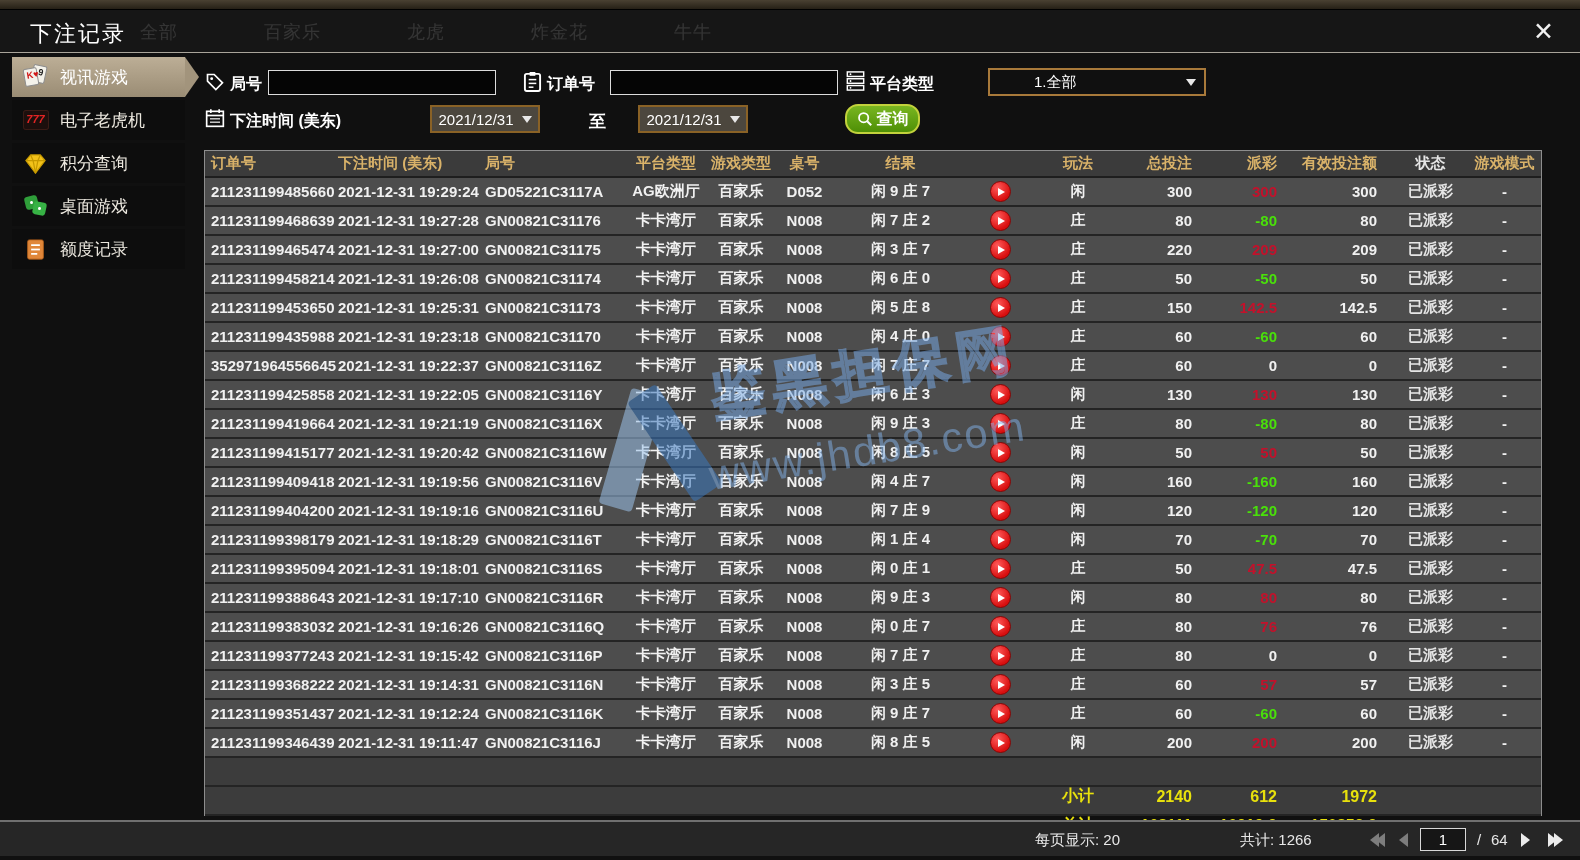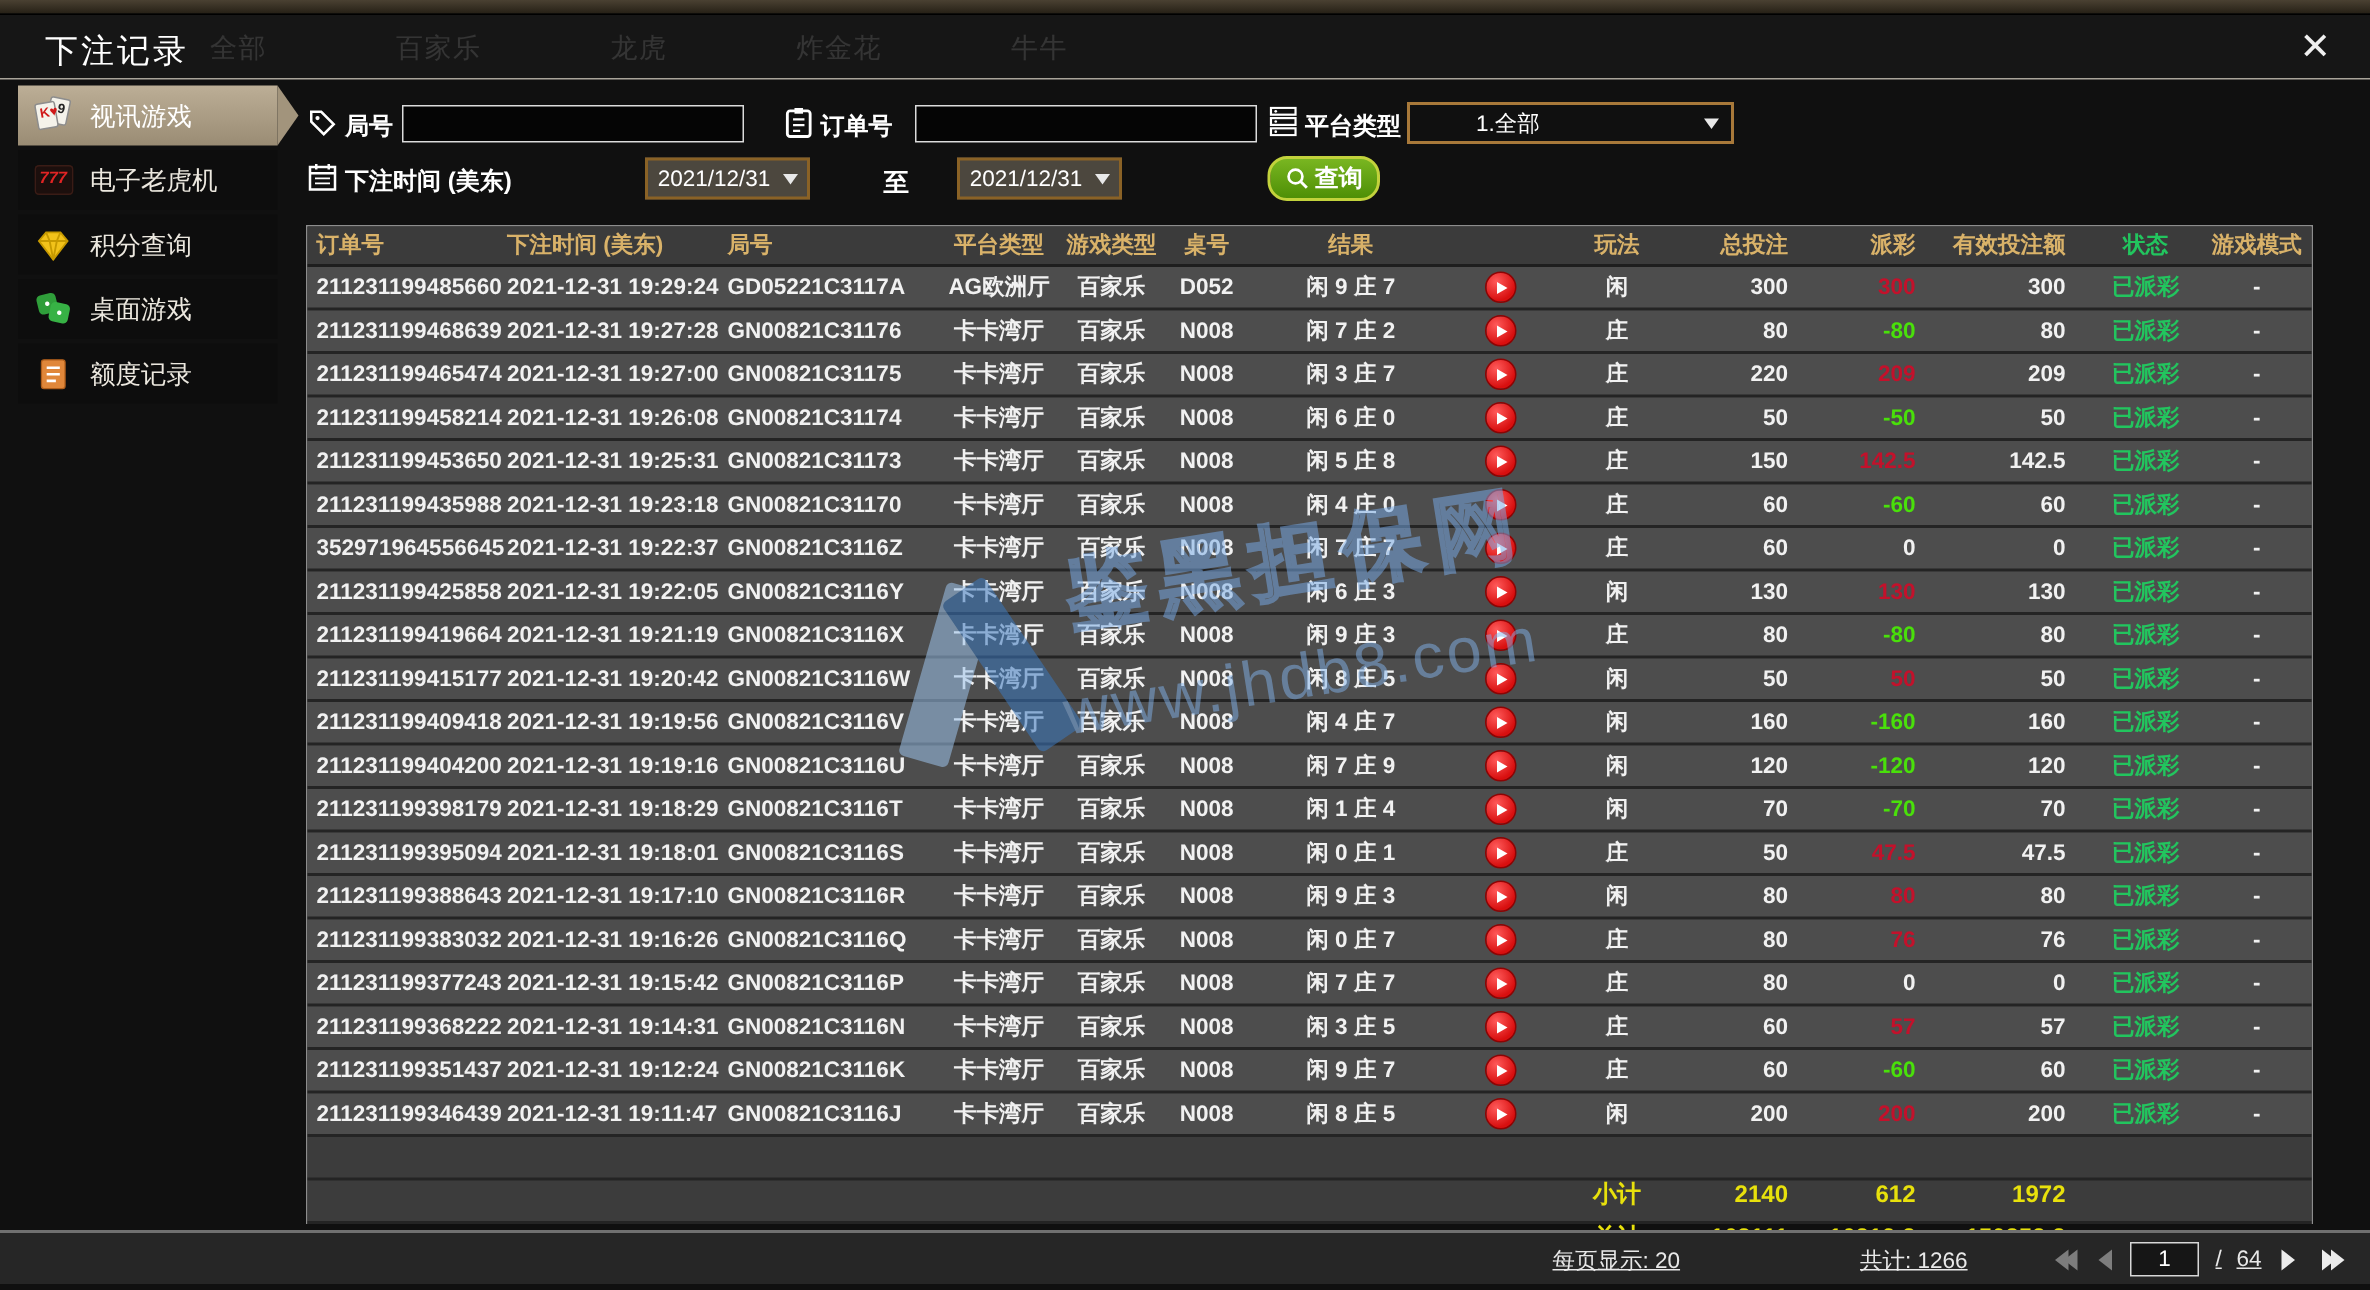--- a/index.html
+++ b/index.html
@@ -43,21 +43,21 @@
   .ic-dice .d1 { left:1px; top:2px; transform:rotate(-14deg); }
   .ic-dice .d2 { left:9px; top:8px; transform:rotate(12deg); background:#37b245; }
 
   
   .flabel { position:absolute; font-weight:bold; color:#ffffff; font-size:16px; }
   .ficon  { position:absolute; }
   .finput { position:absolute; width:228px; height:25px; background:#050505; border:1px solid #dcdcdc;
     color:#fff; font-size:15px; padding:0 6px; font-family:"Liberation Sans",sans-serif; }
   .dropdown { position:absolute; display:flex; align-items:center; justify-content:space-between;
     color:#fff; font-size:15px; padding:0 8px; }
-  #platform-select { left:938px; top:68px; width:218px; height:28px; background:#101010; border:2px solid #a8793a;padding-left:44px; }
+  #platform-select { left:988px; top:68px; width:218px; height:28px; background:#101010; border:2px solid #a8793a;padding-left:44px; }
   .datebox { position:absolute; width:110px; height:28px; background:#4c473e; border:2px solid #8a6226;
     display:flex; align-items:center; justify-content:center; gap:8px; color:#fff; font-size:15px; }
   .caret { width:0; height:0; border-left:5px solid transparent; border-right:5px solid transparent;
     border-top:7px solid #e8e8e8; display:inline-block; }
   #search-btn { position:absolute; left:845px; top:104px; width:75px; height:30px;
     background:linear-gradient(#79b621,#4e8f06); border:2px solid #c2d23c; border-radius:13px;
     color:#fff; font-weight:bold; font-size:16px; display:flex; align-items:center; justify-content:center;
     gap:4px; font-family:"Liberation Sans",sans-serif; }
 
   
@@ -68,33 +68,33 @@
     border-bottom:2px solid #1e1e1e; }
   .tr { height:29px; background:#4d4d4d; border-bottom:2px solid #242424; color:#f1f1f1; font-size:15px; }
   .td { justify-self:center; white-space:nowrap; }
   .c-order { justify-self:start; padding-left:6px; }
   .c-time  { justify-self:start; padding-left:2px; }
   .c-round { justify-self:start; padding-left:4px; }
   .c-bet, .c-payout, .c-valid { justify-self:end; padding-right:16px; }
   .payout-pos { color:#c3112b; }
   .payout-neg { color:#49e00a; }
   .payout-zero { color:#f1f1f1; }
-  .c-status { color:#22c55e; }
+  .c-status { color:#e5e5e5; }
   .playbtn { width:21px; height:21px; border-radius:50%; border:1px solid #8c0404; display:flex;
     align-items:center; justify-content:center;
     background:radial-gradient(circle at 35% 30%, #ff5a5a, #d80f0f 70%); }
   .playbtn::after { content:''; width:0; height:0; border-left:7px solid #fff;
     border-top:4px solid transparent; border-bottom:4px solid transparent; margin-left:2px; }
   .sumrow { background:#3c3c3c; color:#e8e10c; font-weight:bold; font-size:16px; }
   .sumrow .td { color:#e8e10c;margin-top:28px; }
 
   
   .pagebar { position:absolute; left:0; top:820px; width:1580px; height:36px; background:#262626;
     border-top:2px solid #707070; color:#e8e8e8; font-size:15px; }
-  .pagebar .ptext { position:absolute; top:9px;text-decoration:underline; }
+  .pagebar .ptext { position:absolute; top:9px; }
   .t { width:0; height:0; border-top:7px solid transparent; border-bottom:7px solid transparent; display:inline-block; }
   .t-left  { border-right:9px solid currentColor; }
   .t-right { border-left:9px solid currentColor; }
   .pg { position:absolute; top:11px; display:flex; }
   .pg.gray { color:#7d7d7d; }
   .pg.lit  { color:#ececec; }
   .pg .t + .t { margin-left:-3px; }
   #page-input { position:absolute; left:1420px; top:6px; width:46px; height:23px; background:#161616;
     border:1px solid #d8d8d8; color:#fff; text-align:center; font-size:15px; font-family:"Liberation Sans",sans-serif; }
 

